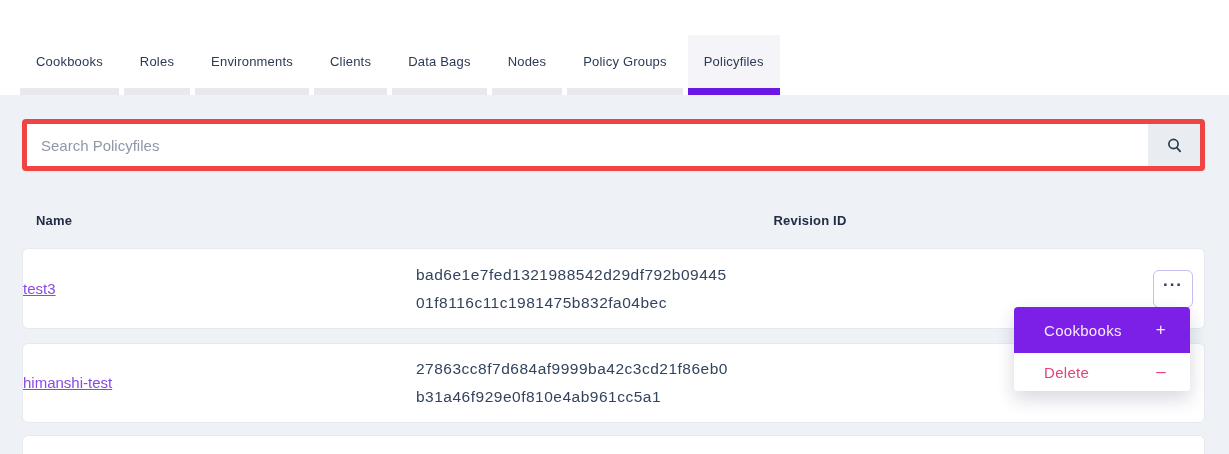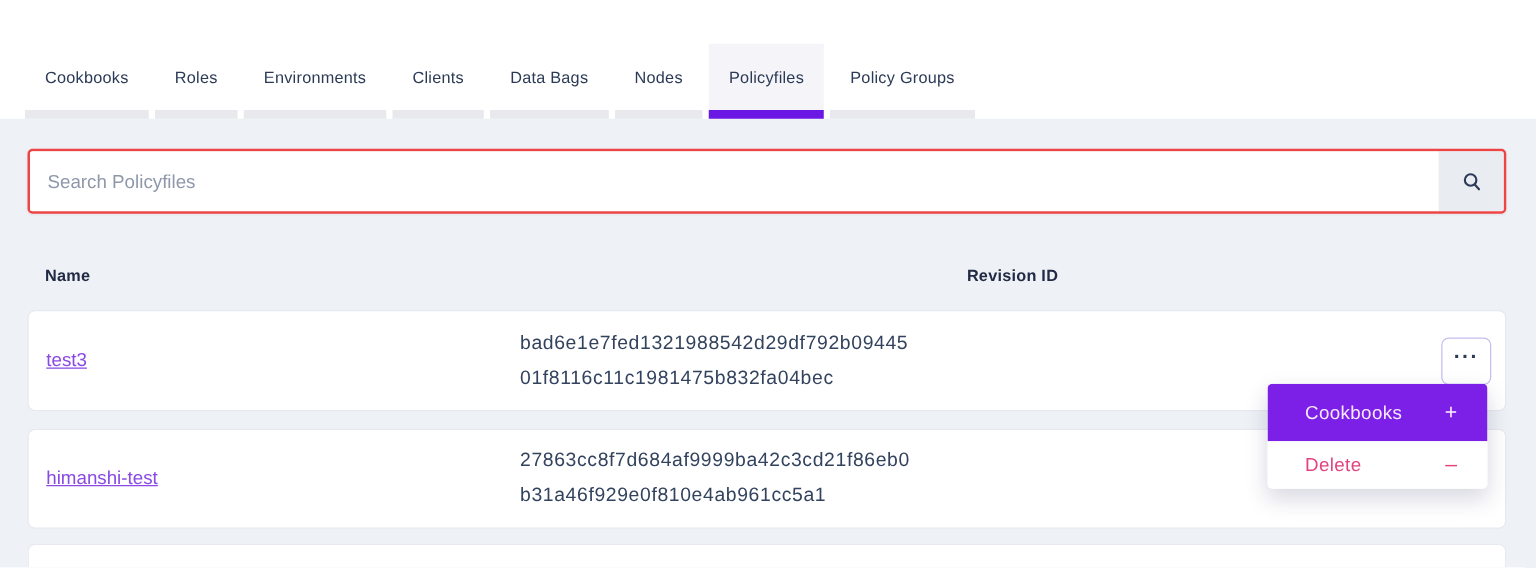--- a/index.html
+++ b/index.html
@@ -40,21 +40,21 @@
     padding:24px 24px 0 22px;
     min-height:359px;
   }
   .searchbar {
     display:flex;
     height:52px;
     width:1183px;
     border-radius:4px;
     overflow:hidden;
     box-shadow:0 1px 2px rgba(30,40,70,.06);
-    border:2px solid #ef4444;
+    border:5px solid #ef4444;
   }
   .search-input {
     flex:1;
     border:none; outline:none;
     background:#fff;
     padding:0 14px;
     font-family:"Liberation Sans", sans-serif;
     font-size:15px;
     color:#2b3a55;
   }
@@ -84,21 +84,21 @@
     align-items:center;
     width:1183px;
     height:81px;
     background:#fff;
     border:1px solid #e6e9ef;
     border-radius:6px;
     margin-bottom:14px;
   }
   .trow.second { height:80px; margin-bottom:12px;align-items:center; }
   .trow.partial { height:60px; border-bottom:none; border-radius:6px 6px 0 0; }
-  .cell-name { width:393px; padding-left:14px; }
+  .cell-name { width:393px; }
   .cell-name a {
     color:#8a49e4;
     font-size:15px;
     text-decoration:underline;
     cursor:pointer;
   }
   .cell-rev {
     flex:1;
     font-size:15.5px;
     letter-spacing:.5px;
@@ -173,25 +173,25 @@
     </div>
     <div class="tab">
       <span>Clients</span>
     </div>
     <div class="tab">
       <span>Data Bags</span>
     </div>
     <div class="tab">
       <span>Nodes</span>
     </div>
+    <div class="tab">
+      <span>Policy Groups</span>
+    </div>
     <div class="tab active">
       <span>Policyfiles</span>
-    </div>
-    <div class="tab">
-      <span>Policy Groups</span>
     </div>
   </nav>
 
   <div class="content">
 
     <div class="searchbar">
       <input class="search-input" type="text" placeholder="Search Policyfiles" style="">
       <button class="search-btn">
         <span>
           <svg width="17" height="17" viewBox="0 0 17 17" fill="none">

